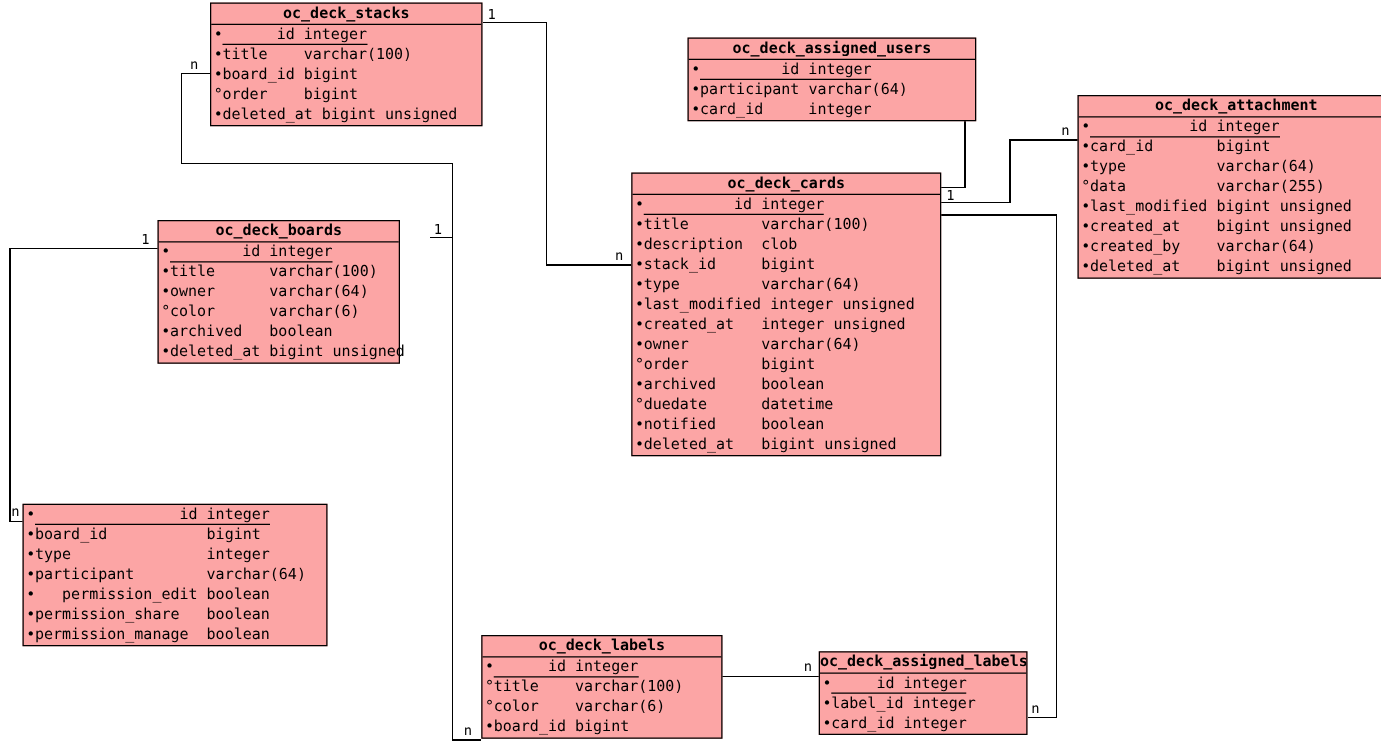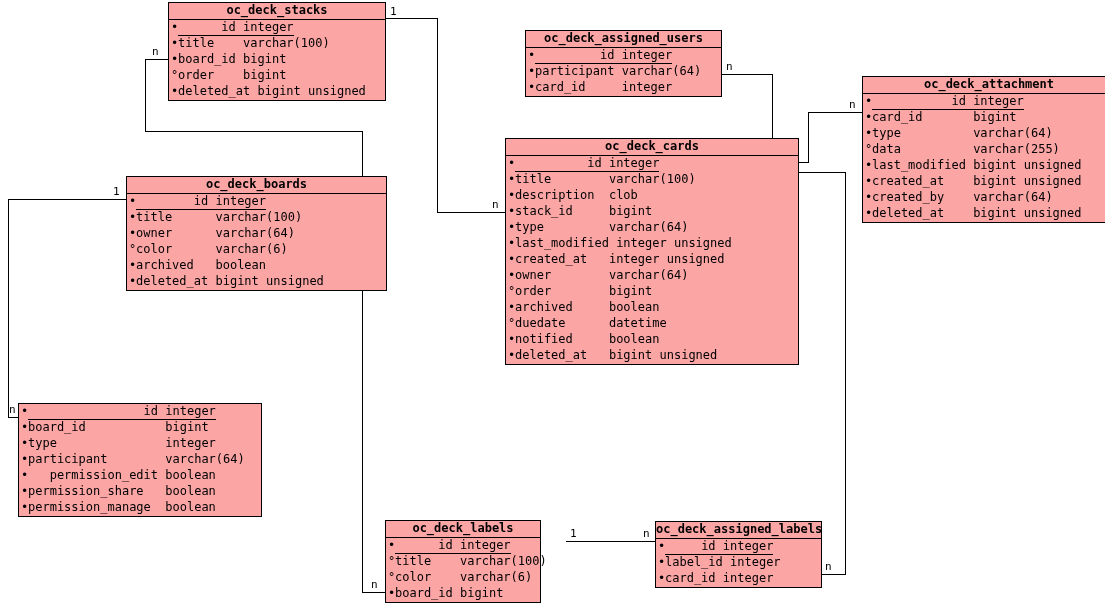--- a/index.html
+++ b/index.html
@@ -55,72 +55,72 @@
     </svg>
 
 <div class="table" style="left: 168px; top: 2px; width: 218px;">
       <div class="ttitle">oc_deck_stacks</div>
       <div class="trow"><span class="bullet">•</span><span class="rowinner pk"><span class="cname" style="min-width: 9ch;">id</span><span class="ctype">integer</span></span></div>
       <div class="trow"><span class="bullet">•</span><span class="rowinner"><span class="cname" style="min-width: 9ch;">title</span><span class="ctype">varchar(100)</span></span></div>
       <div class="trow"><span class="bullet">•</span><span class="rowinner"><span class="cname" style="min-width: 9ch;">board_id</span><span class="ctype">bigint</span></span></div>
       <div class="trow"><span class="bullet">°</span><span class="rowinner"><span class="cname" style="min-width: 9ch;">order</span><span class="ctype">bigint</span></span></div>
       <div class="trow"><span class="bullet">•</span><span class="rowinner"><span class="cname" style="min-width: 9ch;">deleted_at</span><span class="ctype">bigint unsigned</span></span></div>
     </div>
-    <div class="table" style="left: 525px; top: 30px; width: 197px;">
+    <div class="table" style="left: 550px; top: 30px; width: 231px;">
       <div class="ttitle">oc_deck_assigned_users</div>
       <div class="trow"><span class="bullet">•</span><span class="rowinner pk"><span class="cname" style="min-width: 12ch;">id</span><span class="ctype">integer</span></span></div>
       <div class="trow"><span class="bullet">•</span><span class="rowinner"><span class="cname" style="min-width: 12ch;">participant</span><span class="ctype">varchar(64)</span></span></div>
       <div class="trow"><span class="bullet">•</span><span class="rowinner"><span class="cname" style="min-width: 12ch;">card_id</span><span class="ctype">integer</span></span></div>
     </div>
     <div class="table" style="left: 862px; top: 76px; width: 254px;">
       <div class="ttitle">oc_deck_attachment</div>
       <div class="trow"><span class="bullet">•</span><span class="rowinner pk"><span class="cname" style="min-width: 14ch;">id</span><span class="ctype">integer</span></span></div>
       <div class="trow"><span class="bullet">•</span><span class="rowinner"><span class="cname" style="min-width: 14ch;">card_id</span><span class="ctype">bigint</span></span></div>
       <div class="trow"><span class="bullet">•</span><span class="rowinner"><span class="cname" style="min-width: 14ch;">type</span><span class="ctype">varchar(64)</span></span></div>
       <div class="trow"><span class="bullet">°</span><span class="rowinner"><span class="cname" style="min-width: 14ch;">data</span><span class="ctype">varchar(255)</span></span></div>
       <div class="trow"><span class="bullet">•</span><span class="rowinner"><span class="cname" style="min-width: 14ch;">last_modified</span><span class="ctype">bigint unsigned</span></span></div>
       <div class="trow"><span class="bullet">•</span><span class="rowinner"><span class="cname" style="min-width: 14ch;">created_at</span><span class="ctype">bigint unsigned</span></span></div>
       <div class="trow"><span class="bullet">•</span><span class="rowinner"><span class="cname" style="min-width: 14ch;">created_by</span><span class="ctype">varchar(64)</span></span></div>
       <div class="trow"><span class="bullet">•</span><span class="rowinner"><span class="cname" style="min-width: 14ch;">deleted_at</span><span class="ctype">bigint unsigned</span></span></div>
     </div>
-    <div class="table" style="left: 505px; top: 138px; width: 294px;">
+    <div class="table" style="left: 505px; top: 138px; width: 248px;">
       <div class="ttitle">oc_deck_cards</div>
       <div class="trow"><span class="bullet">•</span><span class="rowinner pk"><span class="cname" style="min-width: 13ch;">id</span><span class="ctype">integer</span></span></div>
       <div class="trow"><span class="bullet">•</span><span class="rowinner"><span class="cname" style="min-width: 13ch;">title</span><span class="ctype">varchar(100)</span></span></div>
       <div class="trow"><span class="bullet">•</span><span class="rowinner"><span class="cname" style="min-width: 13ch;">description</span><span class="ctype">clob</span></span></div>
       <div class="trow"><span class="bullet">•</span><span class="rowinner"><span class="cname" style="min-width: 13ch;">stack_id</span><span class="ctype">bigint</span></span></div>
       <div class="trow"><span class="bullet">•</span><span class="rowinner"><span class="cname" style="min-width: 13ch;">type</span><span class="ctype">varchar(64)</span></span></div>
       <div class="trow"><span class="bullet">•</span><span class="rowinner"><span class="cname" style="min-width: 13ch;">last_modified</span><span class="ctype">integer unsigned</span></span></div>
       <div class="trow"><span class="bullet">•</span><span class="rowinner"><span class="cname" style="min-width: 13ch;">created_at</span><span class="ctype">integer unsigned</span></span></div>
       <div class="trow"><span class="bullet">•</span><span class="rowinner"><span class="cname" style="min-width: 13ch;">owner</span><span class="ctype">varchar(64)</span></span></div>
       <div class="trow"><span class="bullet">°</span><span class="rowinner"><span class="cname" style="min-width: 13ch;">order</span><span class="ctype">bigint</span></span></div>
       <div class="trow"><span class="bullet">•</span><span class="rowinner"><span class="cname" style="min-width: 13ch;">archived</span><span class="ctype">boolean</span></span></div>
       <div class="trow"><span class="bullet">°</span><span class="rowinner"><span class="cname" style="min-width: 13ch;">duedate</span><span class="ctype">datetime</span></span></div>
       <div class="trow"><span class="bullet">•</span><span class="rowinner"><span class="cname" style="min-width: 13ch;">notified</span><span class="ctype">boolean</span></span></div>
       <div class="trow"><span class="bullet">•</span><span class="rowinner"><span class="cname" style="min-width: 13ch;">deleted_at</span><span class="ctype">bigint unsigned</span></span></div>
     </div>
-    <div class="table" style="left: 126px; top: 176px; width: 261px;">
+    <div class="table" style="left: 126px; top: 176px; width: 194px;">
       <div class="ttitle">oc_deck_boards</div>
       <div class="trow"><span class="bullet">•</span><span class="rowinner pk"><span class="cname" style="min-width: 11ch;">id</span><span class="ctype">integer</span></span></div>
       <div class="trow"><span class="bullet">•</span><span class="rowinner"><span class="cname" style="min-width: 11ch;">title</span><span class="ctype">varchar(100)</span></span></div>
       <div class="trow"><span class="bullet">•</span><span class="rowinner"><span class="cname" style="min-width: 11ch;">owner</span><span class="ctype">varchar(64)</span></span></div>
       <div class="trow"><span class="bullet">°</span><span class="rowinner"><span class="cname" style="min-width: 11ch;">color</span><span class="ctype">varchar(6)</span></span></div>
       <div class="trow"><span class="bullet">•</span><span class="rowinner"><span class="cname" style="min-width: 11ch;">archived</span><span class="ctype">boolean</span></span></div>
       <div class="trow"><span class="bullet">•</span><span class="rowinner"><span class="cname" style="min-width: 11ch;">deleted_at</span><span class="ctype">bigint unsigned</span></span></div>
     </div>
     <div class="table" style="left: 18px; top: 403px; width: 244px;">
       <div class="trow"><span class="bullet">•</span><span class="rowinner pk"><span class="cname" style="min-width: 19ch;">id</span><span class="ctype">integer</span></span></div>
       <div class="trow"><span class="bullet">•</span><span class="rowinner"><span class="cname" style="min-width: 19ch;">board_id</span><span class="ctype">bigint</span></span></div>
       <div class="trow"><span class="bullet">•</span><span class="rowinner"><span class="cname" style="min-width: 19ch;">type</span><span class="ctype">integer</span></span></div>
       <div class="trow"><span class="bullet">•</span><span class="rowinner"><span class="cname" style="min-width: 19ch;">participant</span><span class="ctype">varchar(64)</span></span></div>
       <div class="trow"><span class="bullet">•</span><span class="rowinner"><span class="cname" style="min-width: 19ch; text-align: right;">permission_edit</span><span class="ctype">boolean</span></span></div>
       <div class="trow"><span class="bullet">•</span><span class="rowinner"><span class="cname" style="min-width: 19ch;">permission_share</span><span class="ctype">boolean</span></span></div>
       <div class="trow"><span class="bullet">•</span><span class="rowinner"><span class="cname" style="min-width: 19ch;">permission_manage</span><span class="ctype">boolean</span></span></div>
     </div>
-    <div class="table" style="left: 385px; top: 520px; width: 156px;">
+    <div class="table" style="left: 385px; top: 508px; width: 193px;">
       <div class="ttitle">oc_deck_labels</div>
       <div class="trow"><span class="bullet">•</span><span class="rowinner pk"><span class="cname" style="min-width: 9ch;">id</span><span class="ctype">integer</span></span></div>
       <div class="trow"><span class="bullet">°</span><span class="rowinner"><span class="cname" style="min-width: 9ch;">title</span><span class="ctype">varchar(100)</span></span></div>
       <div class="trow"><span class="bullet">°</span><span class="rowinner"><span class="cname" style="min-width: 9ch;">color</span><span class="ctype">varchar(6)</span></span></div>
       <div class="trow"><span class="bullet">•</span><span class="rowinner"><span class="cname" style="min-width: 9ch;">board_id</span><span class="ctype">bigint</span></span></div>
     </div>
     <div class="table" style="left: 655px; top: 521px; width: 167px;">
       <div class="ttitle">oc_deck_assigned_labels</div>
       <div class="trow"><span class="bullet">•</span><span class="rowinner pk"><span class="cname" style="min-width: 8ch;">id</span><span class="ctype">integer</span></span></div>
       <div class="trow"><span class="bullet">•</span><span class="rowinner"><span class="cname" style="min-width: 8ch;">label_id</span><span class="ctype">integer</span></span></div>

